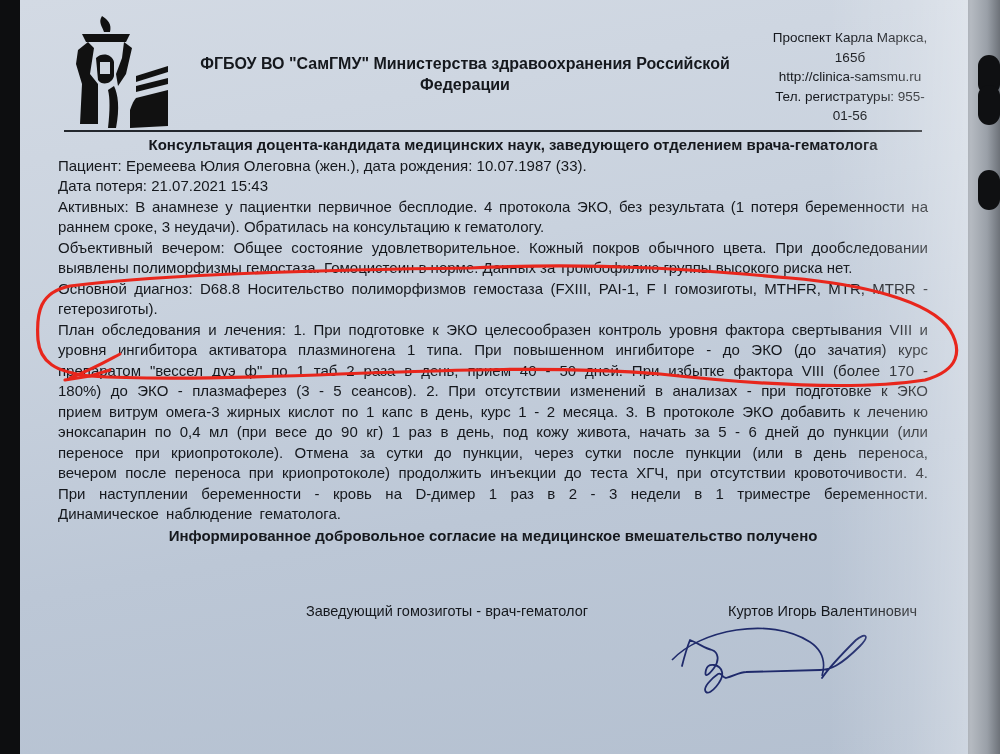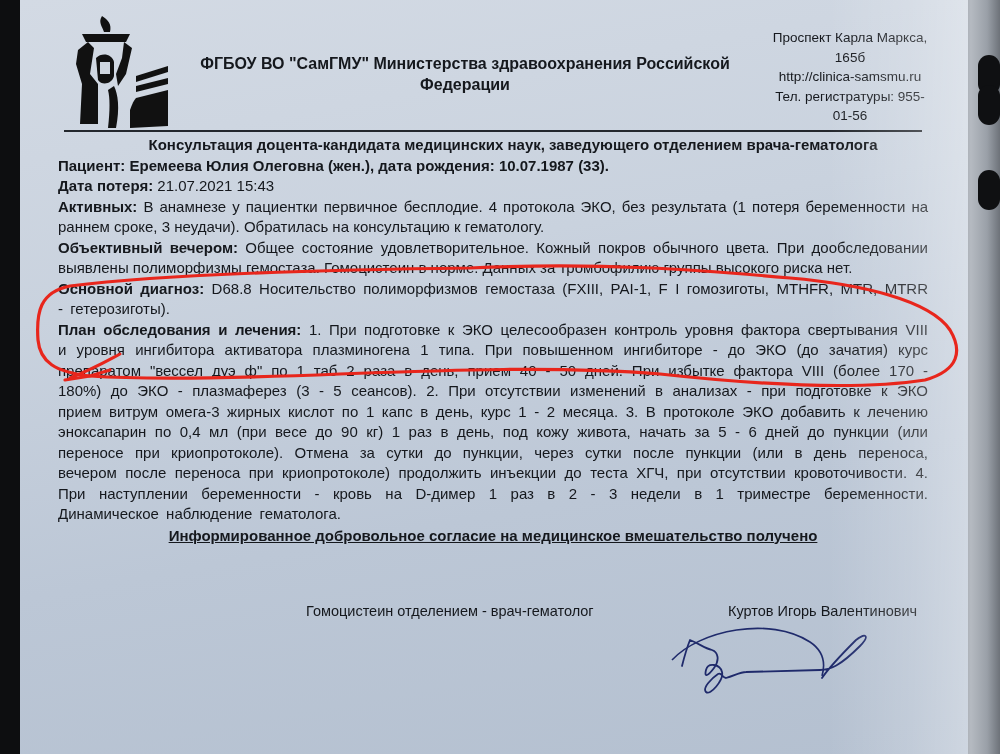--- a/index.html
+++ b/index.html
@@ -33,23 +33,23 @@
     position: absolute; left: 735px; top: 28px; width: 190px; text-align: center;
     font-size: 13.5px; line-height: 19.5px;
   }
   .rule { position: absolute; left: 44px; top: 130px; width: 858px; height: 2px; background: #23272d; }
   .body-text {
     position: absolute; left: 38px; top: 135px; width: 870px;
     font-size: 15px; line-height: 20.5px; text-align: justify;
   }
   .body-text p { margin: 0; }
   .body-text .title { font-weight: bold; text-align: center; padding-left: 40px; white-space: nowrap; }
-  .body-text b { font-weight: bold; }
+  .body-text b { font-weight: normal; }
   .body-text .spaced { word-spacing: 3px; }
-  .consent { font-weight: bold; text-align: center; margin-top: 1px !important; text-decoration: underline; }
+  .consent { font-weight: bold; text-align: center; margin-top: 1px !important; }
   .sig-row {
     position: absolute; top: 602px; font-size: 14.5px; line-height: 18px;
   }
   .sig-role { left: 286px; }
   .sig-name { left: 708px; }
   .signature { position: absolute; left: 640px; top: 620px; width: 230px; height: 90px; }
   .marker { position: absolute; left: 0; top: 0; width: 1000px; height: 754px; pointer-events: none; }
 </style>
 </head>
 <body>
@@ -94,21 +94,21 @@
     <p class="title">Консультация доцента-кандидата медицинских наук, заведующего отделением   врача-гематолога</p>
     <p><b>Пациент: Еремеева Юлия Олеговна (жен.), дата рождения: 10.07.1987 (33).</b></p>
     <p><b>Дата потеря:</b> <span>21.07.2021 15:43</span></p>
     <p><b>Активных:</b> <span>В анамнезе у пациентки первичное бесплодие. 4 протокола ЭКО, без результата (1 потеря беременности на раннем сроке, 3 неудачи). Обратилась на консультацию к гематологу.</span></p>
     <p><b>Объективный вечером:</b> <span>Общее состояние удовлетворительное. Кожный покров обычного цвета. При дообследовании выявлены полиморфизмы гемостаза. Гомоцистеин в норме. Данных за тромбофилию группы высокого риска нет.</span></p>
     <p class="spaced"><b>Основной диагноз:</b> <span>D68.8 Носительство полиморфизмов гемостаза (FXIII, PAI-1, F I гомозиготы, MTHFR, MTR, MTRR - гетерозиготы).</span></p>
     <p class="spaced"><b>План обследования и лечения:</b> <span>1. При подготовке к ЭКО целесообразен контроль уровня фактора свертывания VIII и уровня ингибитора активатора плазминогена 1 типа. При повышенном ингибиторе - до ЭКО (до зачатия) курс препаратом "вессел дуэ ф" по 1 таб 2 раза в день, прием 40 - 50 дней. При избытке фактора VIII (более 170 - 180%) до ЭКО - плазмаферез (3 - 5 сеансов). 2. При отсутствии изменений в анализах  - при подготовке к ЭКО прием витрум омега-3 жирных кислот по 1 капс в день, курс 1 - 2 месяца. 3. В протоколе ЭКО добавить к лечению эноксапарин по 0,4 мл (при весе до 90 кг) 1 раз в день, под кожу живота, начать за 5 - 6 дней до пункции (или переносе при криопротоколе). Отмена за сутки до пункции, через сутки после пункции (или в день переноса, вечером после переноса при криопротоколе) продолжить инъекции до теста ХГЧ, при отсутствии кровоточивости. 4. При наступлении беременности - кровь на D-димер 1 раз в 2 - 3 недели в 1 триместре беременности. Динамическое наблюдение гематолога.</span></p>
     <p class="consent">Информированное добровольное согласие на медицинское вмешательство получено</p>
   </div>
 
-  <div class="sig-row sig-role">Гомоцистеин отделением - врач-гематолог</div>
+  <div class="sig-row sig-role">Заведующий гомозиготы - врач-гематолог</div>
   <div class="sig-row sig-name">Куртов Игорь Валентинович</div>
 
   <svg class="signature" viewBox="0 0 230 90">
     <path d="M12 40 C40 10 110 -4 150 22 C162 30 166 42 162 56" fill="none" stroke="#1f2a6b" stroke-width="1.6"></path>
     <path d="M30 20 C26 30 24 38 22 46 M30 20 C40 24 44 28 52 30 C58 32 60 40 54 48 C48 56 44 58 46 50 C48 42 60 44 62 52 C64 60 50 76 46 72 C42 68 52 58 58 54 C62 52 62 58 66 58 C74 56 80 52 86 52 L160 50 C170 50 180 46 200 26 C210 16 206 12 196 20 C186 30 170 46 162 58" fill="none" stroke="#1f2a6b" stroke-width="1.8" stroke-linecap="round"></path>
   </svg>
 </div>
 
 <svg class="marker" viewBox="0 0 1000 754">
   <path d="M470 268 C600 262 700 270 790 278 C860 284 930 300 950 330 C962 350 960 370 925 380 C860 390 760 385 660 374 C560 366 450 370 340 374 C240 378 150 380 90 376 C55 372 40 362 38 340 C36 312 40 292 70 286 C150 276 300 270 470 268 Z" fill="none" stroke="#e8261c" stroke-width="3.2" stroke-linecap="round"></path>

